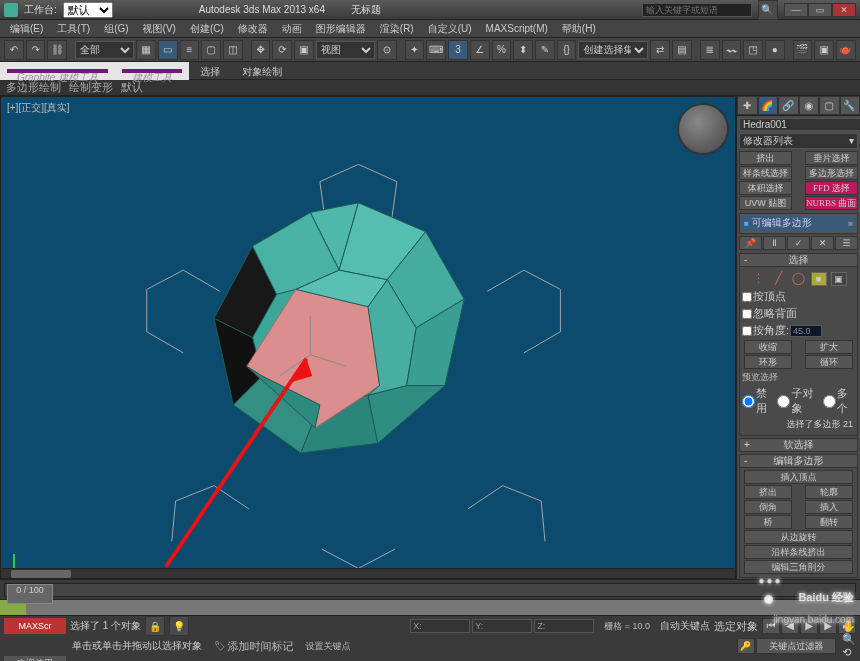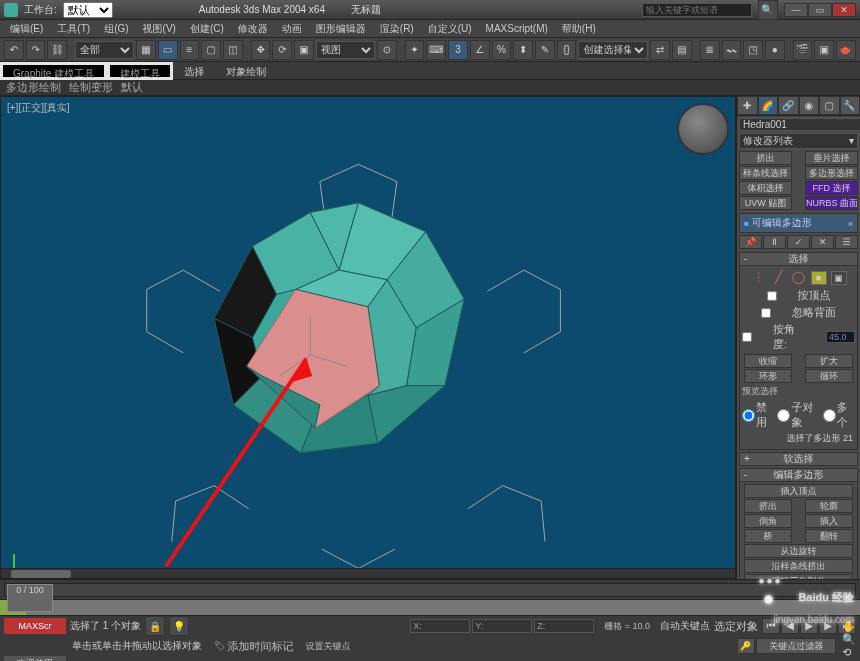--- a/index.html
+++ b/index.html
@@ -15,21 +15,21 @@
 .menubar { height:18px; background:#444; display:flex; align-items:center; padding:0 4px; gap:2px; border-bottom:1px solid #222; }
 .menubar .mi { padding:0 6px; font-size:10px; cursor:pointer; color:#ccc; }
 .toolbar { height:24px; background:#444; display:flex; align-items:center; padding:0 4px; gap:2px; border-bottom:1px solid #222; }
 .tbtn { width:20px; height:20px; background:#4a4a4a; border:1px solid #333; display:flex; align-items:center; justify-content:center; cursor:pointer; font-size:10px; color:#ccc; }
 .tbtn.on { background:#3a5a7a; }
 .tsep { width:4px; }
 .tsel { background:#333; border:1px solid #555; color:#ccc; font-size:10px; height:18px; width:60px; }
 .tsel.wide { width:70px; }
 .ribbon { height:18px; background:#3a3a3a; display:flex; align-items:center; border-bottom:1px solid #222; }
 .ribbon .tab { padding:0 10px; height:18px; line-height:18px; font-size:10px; color:#ccc; cursor:pointer; border:1px solid transparent; }
-.ribbon .tab.sub { color:#999; background:#000000; border:3px solid #e5e5e5; }
+.ribbon .tab.sub { color:#999; background:#701a75; border:7px solid #e5e5e5;font-style:italic; }
 .ribrow { height:16px; background:#333; display:flex; align-items:center; padding:0 6px; gap:8px; font-size:10px; color:#aaa; border-bottom:1px solid #222; }
 .ribrow .ri { cursor:pointer;font-family:Liberation Mono, monospace; }
 .main { display:flex; height:483px; }
 .viewport { flex:1; background:#0c4a6e; position:relative; overflow:hidden; border:1px solid #222; }
 .vplabel { position:absolute; top:4px; left:6px; font-size:10px; color:#bbb; }
 .viewcube { position:absolute; top:8px; right:8px; width:48px; height:48px; border-radius:50%; background:radial-gradient(circle at 40% 35%,#888,#444); box-shadow:0 0 0 2px #333; }
 .axis { position:absolute; bottom:8px; left:8px; width:20px; height:20px; }
 .axis::before { content:""; position:absolute; width:14px; height:2px; background:#c33; bottom:0; left:4px; }
 .axis::after { content:""; position:absolute; width:2px; height:14px; background:#3c3; bottom:2px; left:4px; }
 .hscroll { position:absolute; bottom:0; left:0; right:0; height:10px; background:#333; display:flex; border-top:1px solid #222; }
@@ -37,46 +37,46 @@
 .cmdpanel { width:124px; background:#4a4a4a; border-left:1px solid #222; display:flex; flex-direction:column; overflow:hidden; }
 .cp-icons { display:flex; height:20px; border-bottom:1px solid #222; }
 .cp-icons .ci { flex:1; background:#555; border:1px solid #333; text-align:center; line-height:18px; font-size:10px; cursor:pointer; }
 .cp-icons .ci.on { background:#3a5a7a; }
 .cp-name { display:flex; height:18px; margin:2px; }
 .cp-name input { flex:1; background:#333; border:1px solid #555; color:#ccc; font-size:10px; padding:0 3px; }
 .cp-drop { margin:0 2px 2px; height:16px; background:#333; border:1px solid #555; color:#ccc; font-size:10px; line-height:14px; padding:0 3px; position:relative; }
 .cp-drop::after { content:"▾"; position:absolute; right:3px; }
 .cp-btnrow { display:flex; gap:13px; margin:0 2px 1px; }
 .cp-btnrow .b { flex:1; height:14px; background:#555; border:1px solid #333; color:#ccc; font-size:9px; line-height:12px; text-align:center; cursor:pointer; white-space:nowrap; overflow:hidden; }
-.cp-btnrow .b.y { background:#4c1d95; }
+.cp-btnrow .b.y { background:#be185d;font-family:Liberation Serif, serif; }
 .cp-stack { margin:2px; height:80px; background:#555; border:1px solid #333; padding:1px; }
 .cp-stack .item { background:#3a5a7a; color:#cce; font-size:10px; padding:1px 3px; display:flex; align-items:center;text-align:center; }
 .cp-stack .item::before { content:"■"; color:#5af; margin-right:3px; font-size:8px; }
 .cp-stack .item::after { content:"■"; color:#888; margin-left:auto; font-size:8px; }
 .cp-tools { display:flex; gap:1px; margin:0 2px 2px; }
 .cp-tools .t { flex:1; height:14px; background:#555; border:1px solid #333; text-align:center; font-size:9px; line-height:12px; cursor:pointer; }
 .rollup { margin:1px 2px; }
 .roll-h { height:14px; background:#555; border:1px solid #333; color:#ccc; font-size:10px; line-height:12px; text-align:center; cursor:pointer; position:relative; }
 .roll-h::before { content:"-"; position:absolute; left:4px; }
 .roll-h.plus::before { content:"+"; }
 .roll-body { background:#4a4a4a; border:1px solid #333; border-top:none; padding:2px; }
 .subobj-row { display:flex; gap:4px; justify-content:center; margin:3px 0; }
 .so { width:16px; height:14px; border:1px solid #666; background:#444; text-align:center; font-size:9px; line-height:12px; cursor:pointer; }
 .so.on { background:#aa3; }
 .so.icon { border:none; background:transparent; color:#c66; font-size:12px; }
-.cb-row { display:flex; align-items:center; gap:21px; font-size:9px; color:#ccc; margin:2px 0;justify-content:center; }
+.cb-row { display:flex; align-items:center; gap:1px; font-size:9px; color:#ccc; margin:2px 0; }
 .cb-row input[type=checkbox] { width:10px; height:10px; }
 .cb-row .spin { width:32px; height:12px; background:#0f172a; border:1px solid #555; font-size:9px; color:#888; padding:0 2px; }
 .sec-label { font-size:9px; color:#bbb; margin:2px 0; }
 .radio-row { display:flex; gap:3px; font-size:9px; color:#ccc; }
 .radio-row label { display:flex; align-items:center; gap:1px; }
 .selcount { text-align:right; font-size:9px; color:#ccc; margin:2px; }
 .timeline { height:20px; background:#3a3a3a; border-top:1px solid #222; display:flex; align-items:center; position:relative; }
 .timeline .slider { flex:1; height:14px; background:#444; margin:0 4px; position:relative; border:1px solid #222; }
-.timeline .slider .knob { position:absolute; left:2px; width:46px; height:28px; background:#666; border:1px solid #888; font-size:9px; text-align:center; line-height:10px; color:#ccc; }
+.timeline .slider .knob { position:absolute; left:2px; width:46px; height:20px; background:#666; border:1px solid #888; font-size:9px; text-align:center; line-height:10px; color:#ccc; }
 .timetrack { height:16px; background:linear-gradient(90deg,#8a4 0%,#8a4 3%,#777 3%,#777 100%); border-top:1px solid #222; }
 .status { height:44px; background:#3a3a3a; border-top:1px solid #222; display:flex; flex-direction:column; }
 .stat-top { height:20px; display:flex; align-items:center; gap:4px; padding:0 4px; }
 .stat-top .macro { width:62px; height:16px; background:#b33; color:#fff; font-size:9px; text-align:center; line-height:16px; }
 .stat-top .txt { font-size:10px; color:#ccc; }
 .stat-top .coord { display:flex; gap:2px; margin-left:auto; }
 .stat-top .coord .c { width:60px; height:14px; background:#333; border:1px solid #555; font-size:9px; color:#999; padding:0 2px; line-height:12px; }
 .stat-top .grid { font-size:9px; color:#bbb; margin:0 6px; }
 .stat-top .play { display:flex; gap:1px; }
 .stat-top .play .p { width:18px; height:16px; background:#555; border:1px solid #333; text-align:center; font-size:10px; line-height:14px; cursor:pointer; }
@@ -92,21 +92,21 @@
 .watermark .paw::after { content:"●"; position:absolute; top:6px; left:6px; font-size:20px; color:rgba(255,255,255,.7); }
 .watermark .sub { position:absolute; right:0; bottom:-12px; font-size:10px; font-weight:normal; color:rgba(255,255,255,.5); }
 </style>
 </head>
 <body>
 
 <div class="titlebar">
   <div class="app-icon"></div>
   <span class="caption">工作台:</span>
   <select class="wsel" style="width:50px"><option>默认</option></select>
-  <span class="caption" style="margin-left:80px">Autodesk 3ds Max  2004 x64</span>
+  <span class="caption" style="margin-left:80px">Autodesk 3ds Max  2013 x64</span>
   <span class="caption" style="margin-left:20px">无标题</span>
   <div class="spacer"></div>
   <input class="search" placeholder="输入关键字或短语" style="">
   <div class="tbtn">🔍</div>
   <div class="winbtns">
     <div class="winbtn">—</div>
     <div class="winbtn">▭</div>
     <div class="winbtn close">✕</div>
   </div>
 </div>

